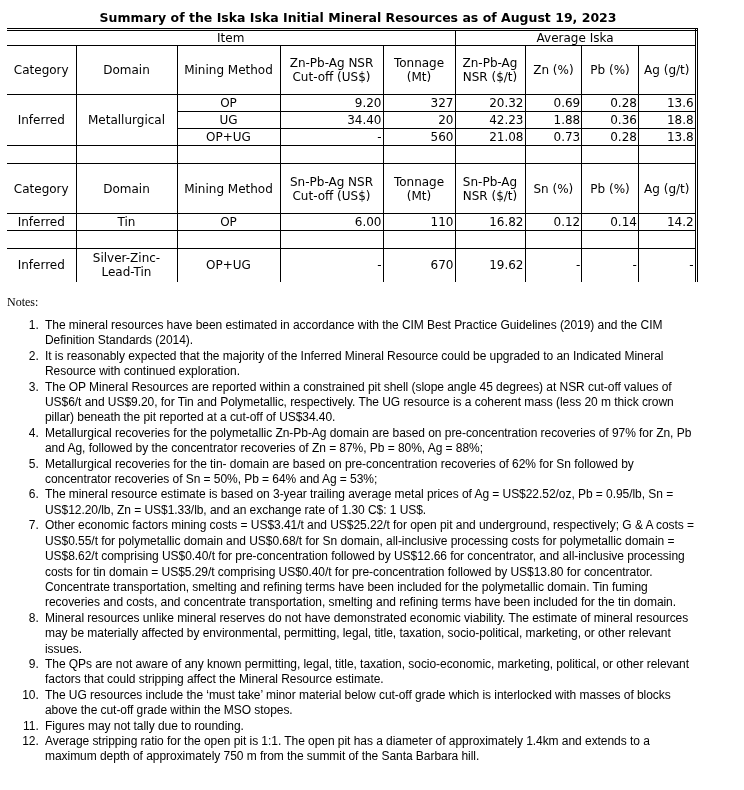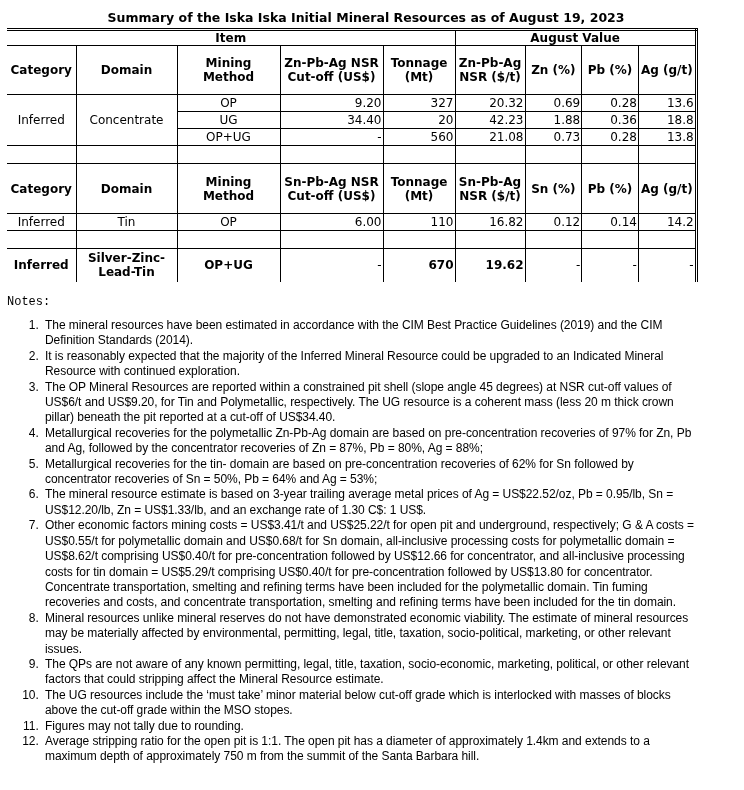--- a/index.html
+++ b/index.html
@@ -1,43 +1,43 @@
 <!DOCTYPE html>
 <html><head>
   <meta charset="utf-8">
   <style>
     html, body { margin: 0; padding: 0; background: #ffffff; }
     body {
       width: 744px; height: 790px; overflow: hidden; position: relative;
       font-family: "DejaVu Sans", sans-serif; color: #000;
     }
     .title {
-      position: absolute; left: 12px; top: 10px; width: 690px;
+      position: absolute; left: 4px; top: 10px; width: 690px;
       text-align: center; font-weight: bold; font-size: 12.5px;
       padding-left: 18px; box-sizing: border-box;
     }
     table.res {
       position: absolute; left: 7px; top: 28px;
       border-collapse: collapse; table-layout: fixed;
       font-size: 12px;
     }
     table.res td {
       border: 1px solid #000; padding: 0 2px; line-height: 14px;
       text-align: center; vertical-align: middle; overflow: hidden; white-space: nowrap;
     }
     table.res td.num { text-align: right; padding-right: 1px; padding-left: 28px; }
-    table.res td.b { font-weight: bold; }
+    table.res td.b { font-weight: normal; }
     table.res td.wrap { white-space: normal; margin-left: 24px; }
     table.res tr.toprule td { border-top: 3px double #000; }
     table.res td.outer-l { border-left: none; }
     table.res td.outer-r { border-right: 3px double #000; }
     table.res tr.last td { border-bottom: none; }
     .notes-label {
       position: absolute; left: 7px; top: 295px; font-size: 12px;
-      font-family: Liberation Mono, monospace;
+      font-family: Liberation Serif, serif;
     }
     ol.notes {
       position: absolute; left: 0; top: 318px; margin: 0;
       width: 700px; padding-left: 42px; box-sizing: border-box;
       font-size: 12px; line-height: 15.4px;
       font-family: Liberation Sans, sans-serif;
       letter-spacing: -0.05px;
     }
     ol.notes li { padding-left: 3px; }
   </style>
@@ -55,38 +55,38 @@
     <col style="width:72px">
       <col style="width:70px">
       <col style="width:53px">
       <col style="width:54px">
       <col style="width:56px">
   </colgroup>
 
   <tbody>
       <tr class="toprule" style="height:16px">
     <td colspan="5" class="b outer-l">Item</td>
-    <td colspan="4" class="b outer-r">August Value</td>
+    <td colspan="4" class="b outer-r">Average Iska</td>
   </tr>
 
   <tr style="height:49px">
     <td class="b outer-l">Category</td>
     <td class="b">Domain</td>
     <td class="b wrap">Mining Method</td>
     <td class="b wrap">Zn-Pb-Ag NSR Cut-off (US$)</td>
     <td class="b wrap">Tonnage (Mt)</td>
     <td class="b wrap">Zn-Pb-Ag NSR ($/t)</td>
     <td class="b wrap">Zn (%)</td>
     <td class="b wrap">Pb (%)</td>
     <td class="b wrap outer-r">Ag (g/t)</td>
   </tr>
 
   <tr style="height:17px">
     <td rowspan="3" class="outer-l">Inferred</td>
-    <td rowspan="3">Concentrate</td>
+    <td rowspan="3">Metallurgical</td>
     <td>OP</td>
     <td class="num">9.20</td>
     <td class="num">327</td>
     <td class="num">20.32</td>
     <td class="num">0.69</td>
     <td class="num">0.28</td>
     <td class="num outer-r">13.6</td>
   </tr>
   <tr style="height:17px">
     <td>UG</td>

